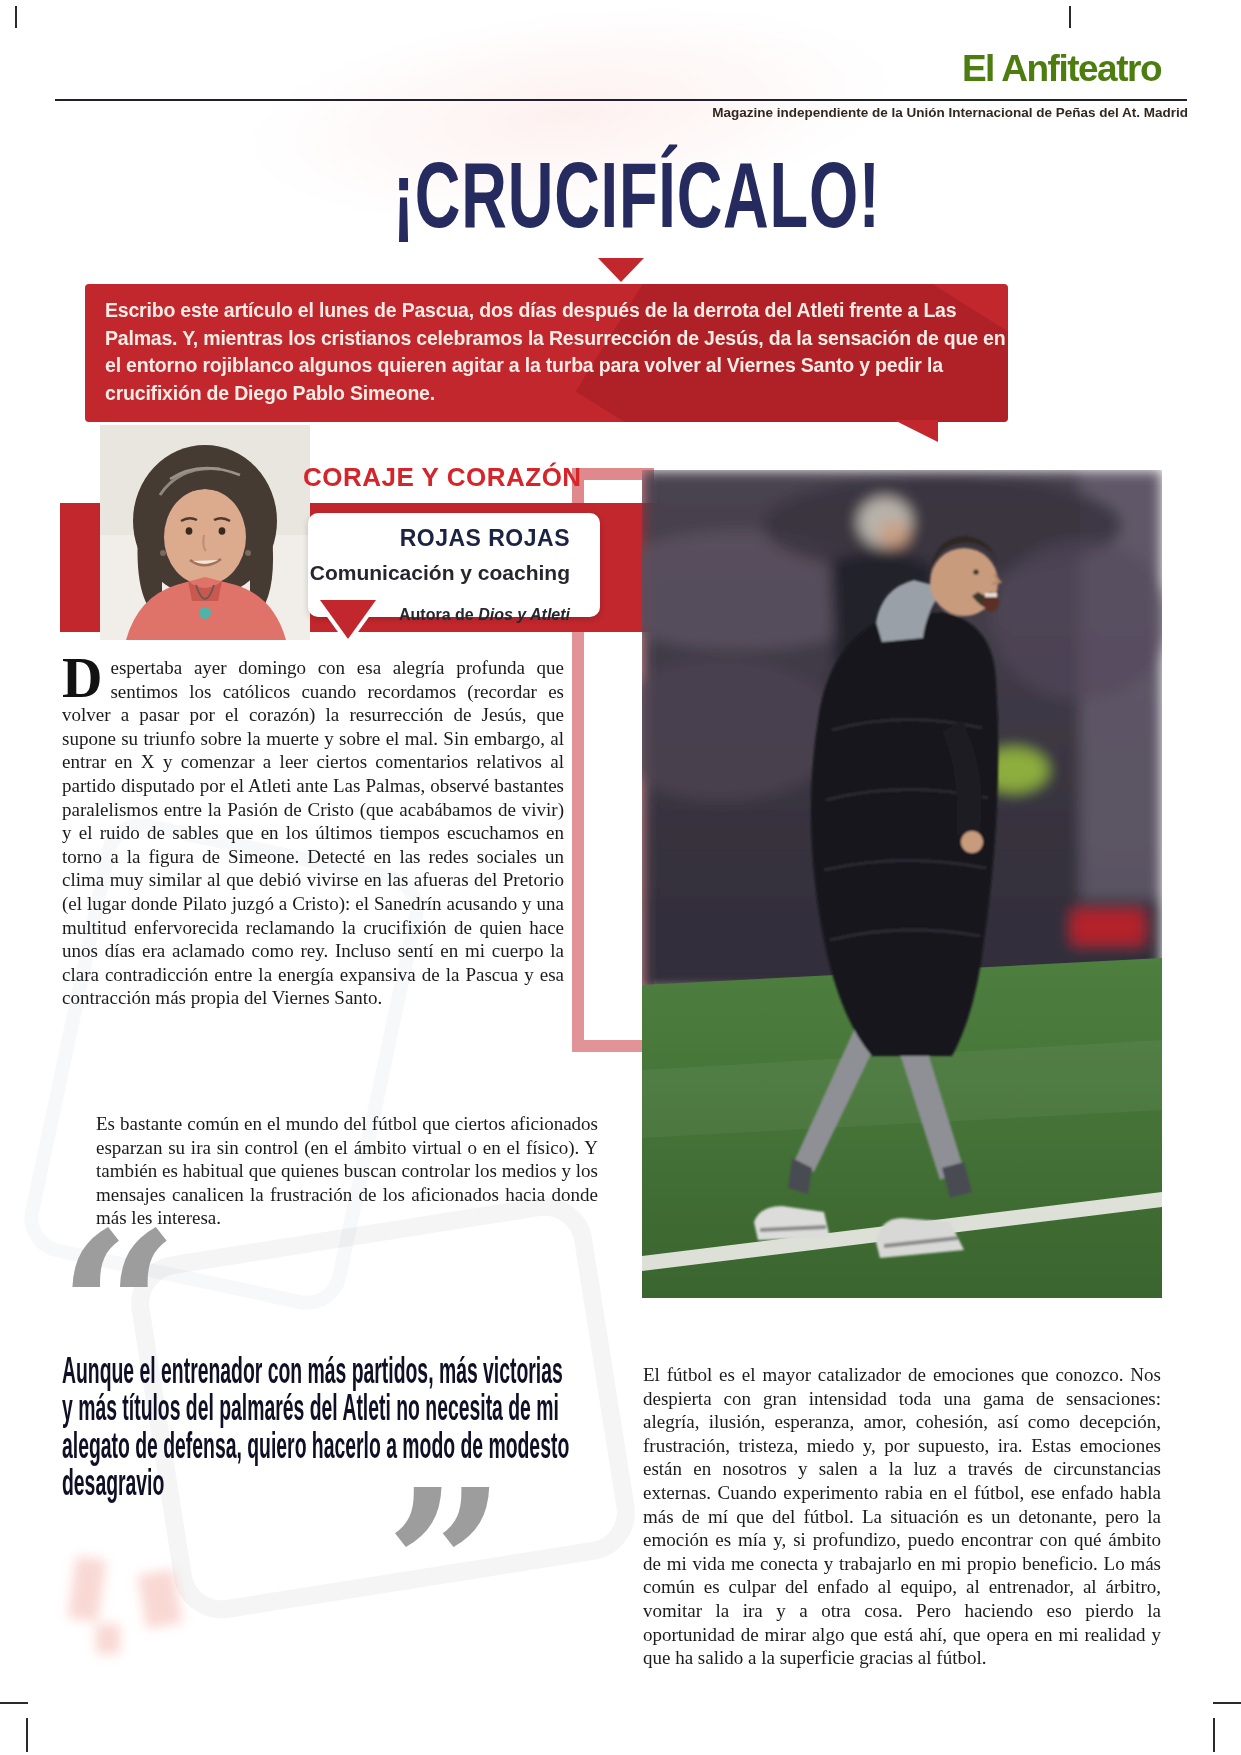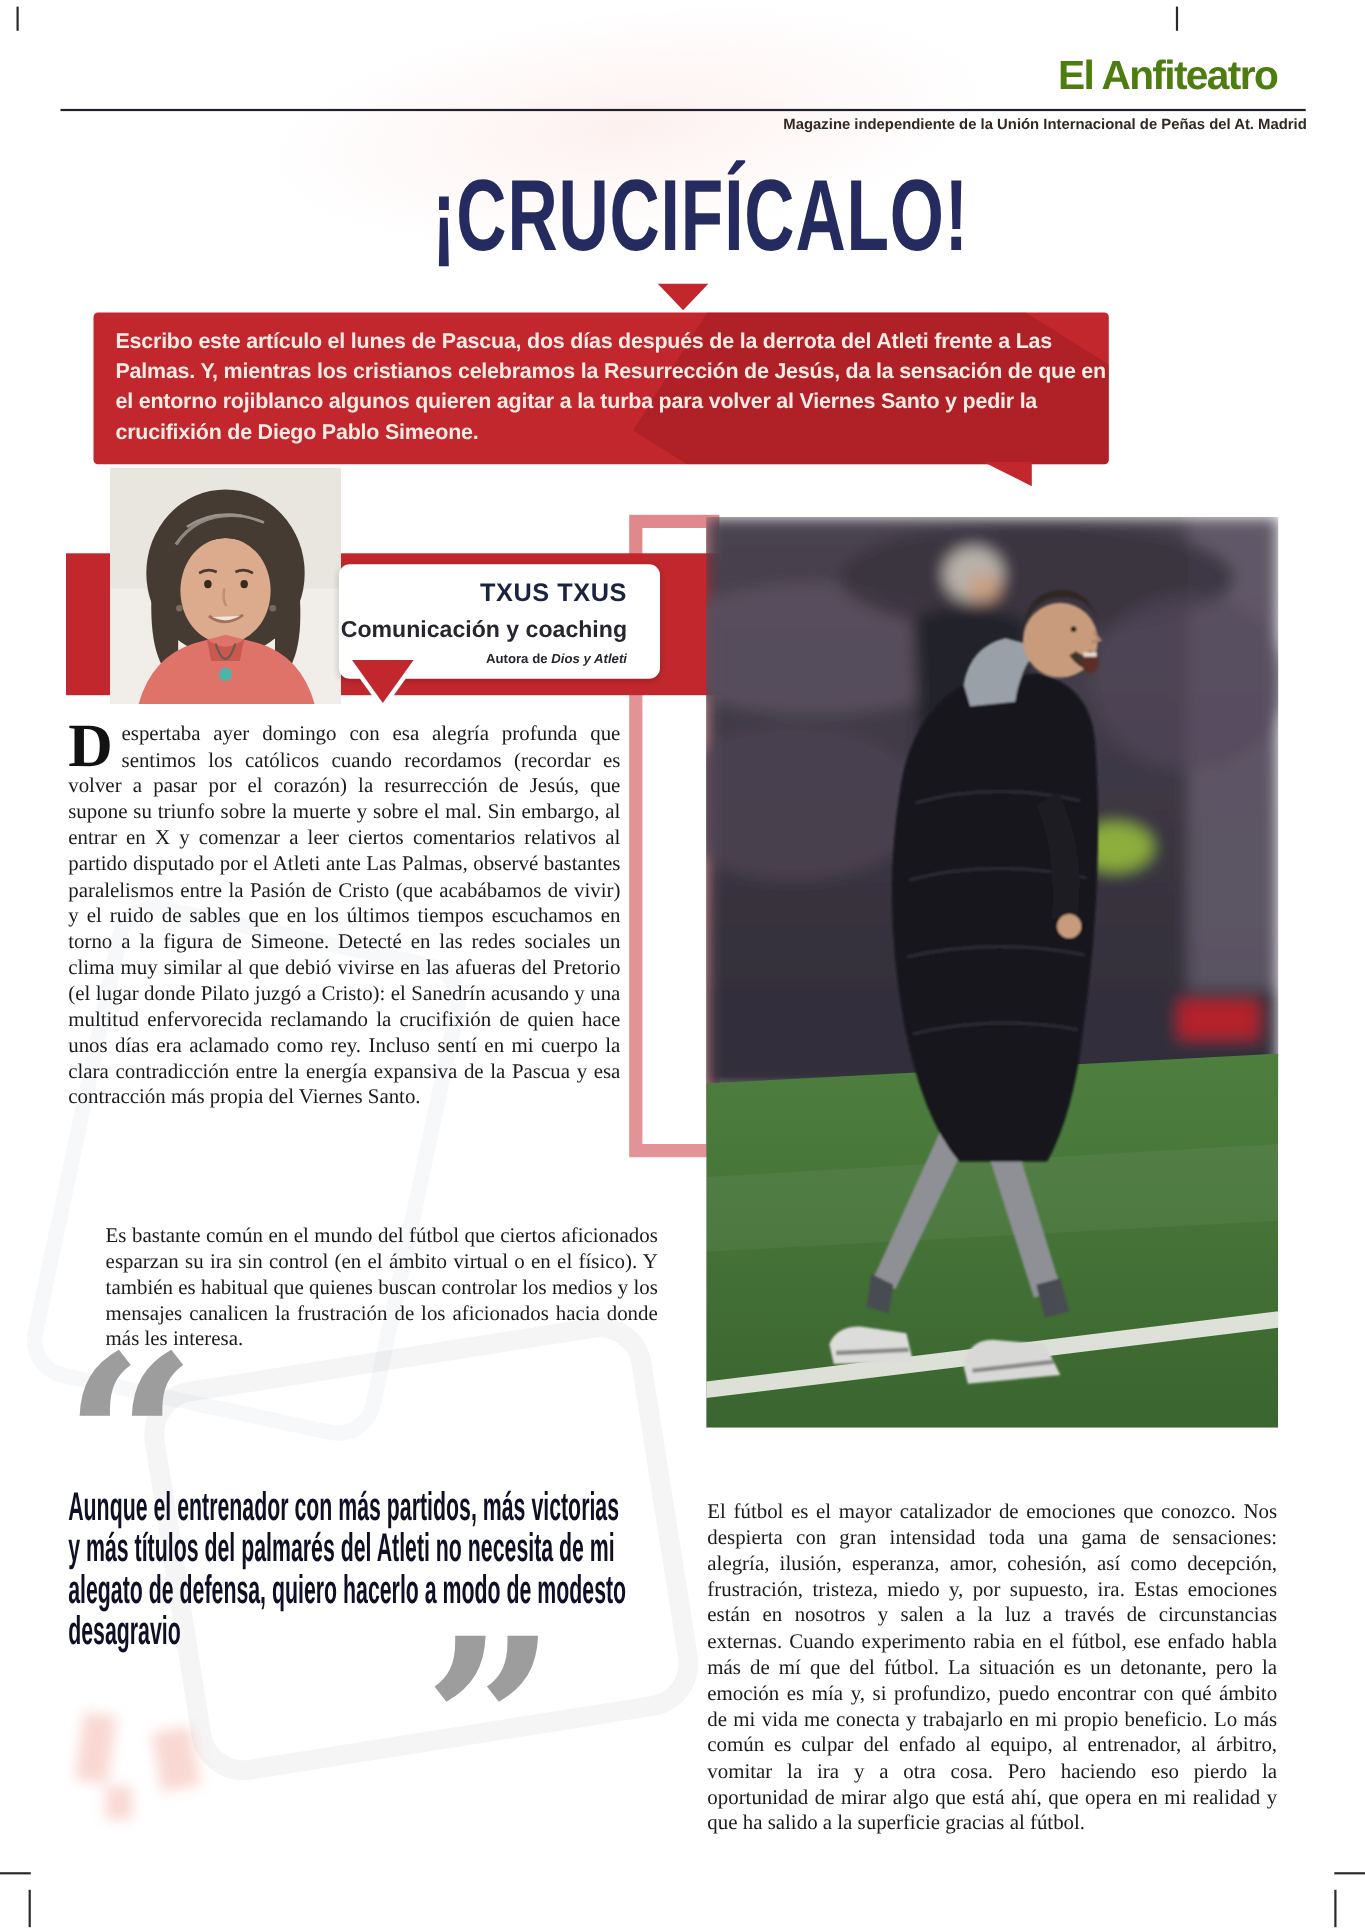--- a/index.html
+++ b/index.html
@@ -48,21 +48,21 @@
 
   
   .band{top:503px;left:60px;width:686px;height:129px;background:#c1272d;}
   .author-photo{top:425px;left:100px;width:210px;height:215px;}
   .section-label{top:462px;left:303px;width:300px;font-size:26px;font-weight:bold;color:#d5252b;
     letter-spacing:0.5px;white-space:nowrap;}
   .author-card{top:513px;left:308px;width:292px;height:104px;background:#ffffff;border-radius:10px;
     box-shadow:0 2px 6px rgba(0,0,0,0.18);text-align:right;padding:12px 30px 0 0;box-sizing:border-box;}
   .author-name{font-size:23px;font-weight:bold;color:#1c2342;letter-spacing:0.5px;}
   .author-role{margin-top:9px;font-size:21px;font-weight:bold;color:#26262e;}
-  .author-book{margin-top:7px;font-size:12px;font-weight:bold;color:#26262e;}
+  .author-book{margin-top:21px;font-size:16px;font-weight:bold;color:#26262e;}
   .author-book .it{font-style:italic;}
   .card-pointer{top:596px;left:312px;}
 
   
   .serif-par{position:absolute;left:62px;width:502px;font-family:"Liberation Serif",serif;
     font-size:19px;line-height:23.6px;text-align:justify;color:#1b1b1b;}
   .p1{top:656px;}
   .p2{top:1036px;}
   .p3{top:1112px;margin-left:34px;}
   .dropcap{float:left;font-family:"Liberation Serif",serif;font-weight:bold;font-size:56px;
@@ -137,23 +137,24 @@
     <path d="M90 135 Q105 146 121 134" stroke="#a5705a" stroke-width="2.6" fill="none"></path>
     <path d="M93 136 Q105 142 118 135 Z" fill="#f0e6dc"></path>
     <path d="M26 215 Q38 172 76 160 L105 152 L136 160 Q174 172 186 215 Z" fill="#df7369"></path>
     <path d="M88 156 Q105 170 122 156 L118 176 L92 176 Z" fill="#c9584f"></path>
     <path d="M96 160 Q105 188 114 160" stroke="#6a5a52" stroke-width="2" fill="none"></path>
     <circle cx="105" cy="188" r="6" fill="#4fb3a9"></circle>
     <circle cx="63" cy="128" r="3" fill="#7a6a5e"></circle>
     <circle cx="148" cy="128" r="3" fill="#7a6a5e"></circle>
   </svg>
 
+  <div class="abs section-label">CORAJE Y CORAZÓN</div>
 
   <div class="abs author-card">
-    <div class="author-name">TXUS TXUS</div>
+    <div class="author-name">ROJAS ROJAS</div>
     <div class="author-role">Comunicación y coaching</div>
     <div class="author-book">
       <span>Autora de </span><span class="it">Dios y Atleti</span>
     </div>
   </div>
 
   <svg class="abs card-pointer" width="72" height="50" viewBox="0 0 72 50">
     <polygon points="0,0 72,0 36,50" fill="#ffffff"></polygon>
     <polygon points="8,4 64,4 36,43" fill="#c1272d"></polygon>
   </svg>

